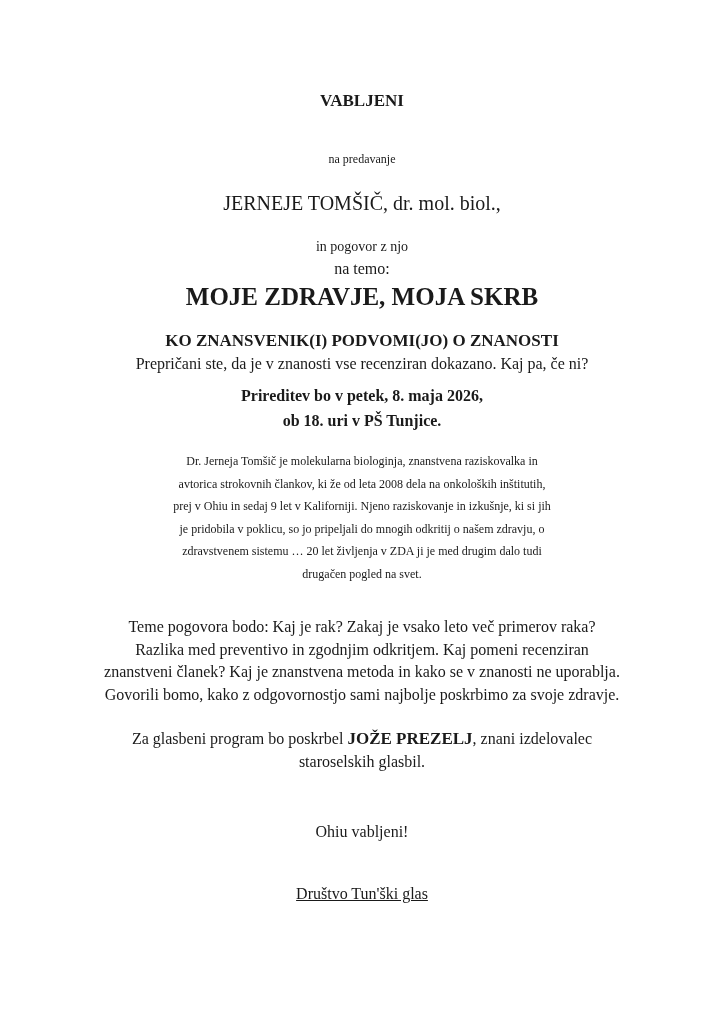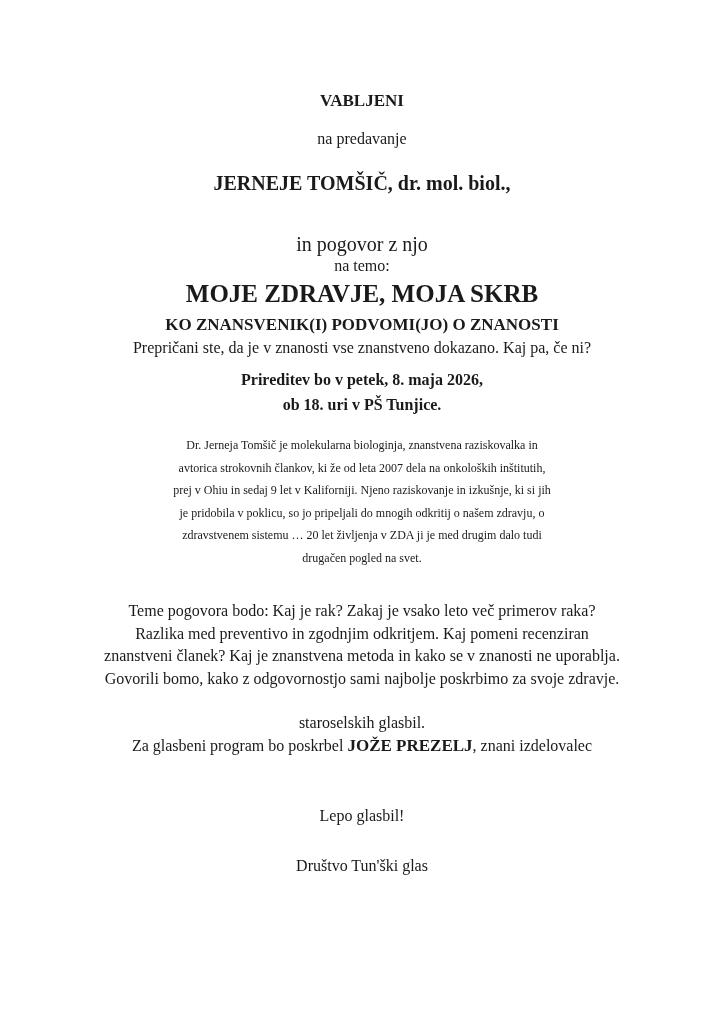--- a/index.html
+++ b/index.html
@@ -29,50 +29,50 @@
     display: block;
     white-space: nowrap;
   }
   .heading {
     font-weight: bold;
     font-size: 17px;
     line-height: 22px;
     margin-top: 90px;
   }
   .intro {
-    font-size: 16px;
+    font-size: 12px;
     line-height: 22px;
-    margin-top: 16px;
+    margin-top: 36px;
   }
   .speaker {
-    font-weight: bold;
+    font-weight: normal;
     font-size: 20px;
     line-height: 27px;
     margin-top: 20px;
   }
   .conversation {
-    font-size: 20px;
+    font-size: 14px;
     line-height: 22px;
-    margin-top: 36px;
+    margin-top: 19px;
   }
   .topic-label {
     font-size: 16px;
     line-height: 22px;
     margin-top: 0;
   }
   .title {
     font-weight: bold;
     font-size: 25px;
     line-height: 33px;
   }
   .subtitle {
     font-weight: bold;
     font-size: 17px;
     line-height: 24px;
-    margin-top: 3px;
+    margin-top: 16px;
   }
   .tagline {
     font-size: 16px;
     line-height: 22px;
     margin-top: 0;
   }
   .event {
     font-weight: bold;
     font-size: 16px;
     line-height: 25px;
@@ -98,64 +98,65 @@
     font-size: 17px;
   }
   .closing {
     font-size: 16px;
     line-height: 22px;
     margin-top: 48px;
   }
   .signature {
     font-size: 16px;
     line-height: 22px;
-    margin-top: 28px;
+    margin-top: 40px;
+    text-decoration: underline;
   }
 </style>
 </head>
 <body>
 
 <div class="page">
 
   <p class="heading">VABLJENI</p>
 
   <p class="intro">na predavanje</p>
 
   <p class="speaker">JERNEJE TOMŠIČ, dr. mol. biol.,</p>
 
   <p class="conversation">in pogovor z njo</p>
   <p class="topic-label">na temo:</p>
 
   <p class="title">MOJE ZDRAVJE, MOJA SKRB</p>
   <p class="subtitle">KO ZNANSVENIK(I) PODVOMI(JO) O ZNANOSTI</p>
-  <p class="tagline">Prepričani ste, da je v znanosti vse znanstveno dokazano. Kaj pa, če ni?</p>
+  <p class="tagline">Prepričani ste, da je v znanosti vse recenziran dokazano. Kaj pa, če ni?</p>
 
   <p class="event">
     <span class="line">Prireditev bo v petek, 8. maja 2026,</span>
     <span class="line">ob 18. uri v PŠ Tunjice.</span>
   </p>
 
   <p class="bio">
     <span class="line">Dr. Jerneja Tomšič je molekularna biologinja, znanstvena raziskovalka in</span>
-    <span class="line">avtorica strokovnih člankov, ki že od leta 2007 dela na onkoloških inštitutih,</span>
+    <span class="line">avtorica strokovnih člankov, ki že od leta 2008 dela na onkoloških inštitutih,</span>
     <span class="line">prej v Ohiu in sedaj 9 let v Kaliforniji. Njeno raziskovanje in izkušnje, ki si jih</span>
     <span class="line">je pridobila v poklicu, so jo pripeljali do mnogih odkritij o našem zdravju, o</span>
     <span class="line">zdravstvenem sistemu … 20 let življenja v ZDA ji je med drugim dalo tudi</span>
     <span class="line">drugačen pogled na svet.</span>
   </p>
 
   <p class="topics">
     <span class="line">Teme pogovora bodo: Kaj je rak? Zakaj je vsako leto več primerov raka?</span>
     <span class="line">Razlika med preventivo in zgodnjim odkritjem. Kaj pomeni recenziran</span>
     <span class="line">znanstveni članek? Kaj je znanstvena metoda in kako se v znanosti ne uporablja.</span>
     <span class="line">Govorili bomo, kako z odgovornostjo sami najbolje poskrbimo za svoje zdravje.</span>
   </p>
 
   <p class="music">
+    <span class="line"><span>Za glasbeni program bo poskrbel </span><span class="musician-name">JOŽE PREZELJ</span><span>, znani izdelovalec</span></span>
     <span class="line">staroselskih glasbil.</span>
-    <span class="line"><span>Za glasbeni program bo poskrbel </span><span class="musician-name">JOŽE PREZELJ</span><span>, znani izdelovalec</span></span>
   </p>
 
-  <p class="closing">Lepo glasbil!</p>
+  <p class="closing">Ohiu vabljeni!</p>
 
   <p class="signature">Društvo Tun'ški glas</p>
 
 </div>
 
 </body></html>

